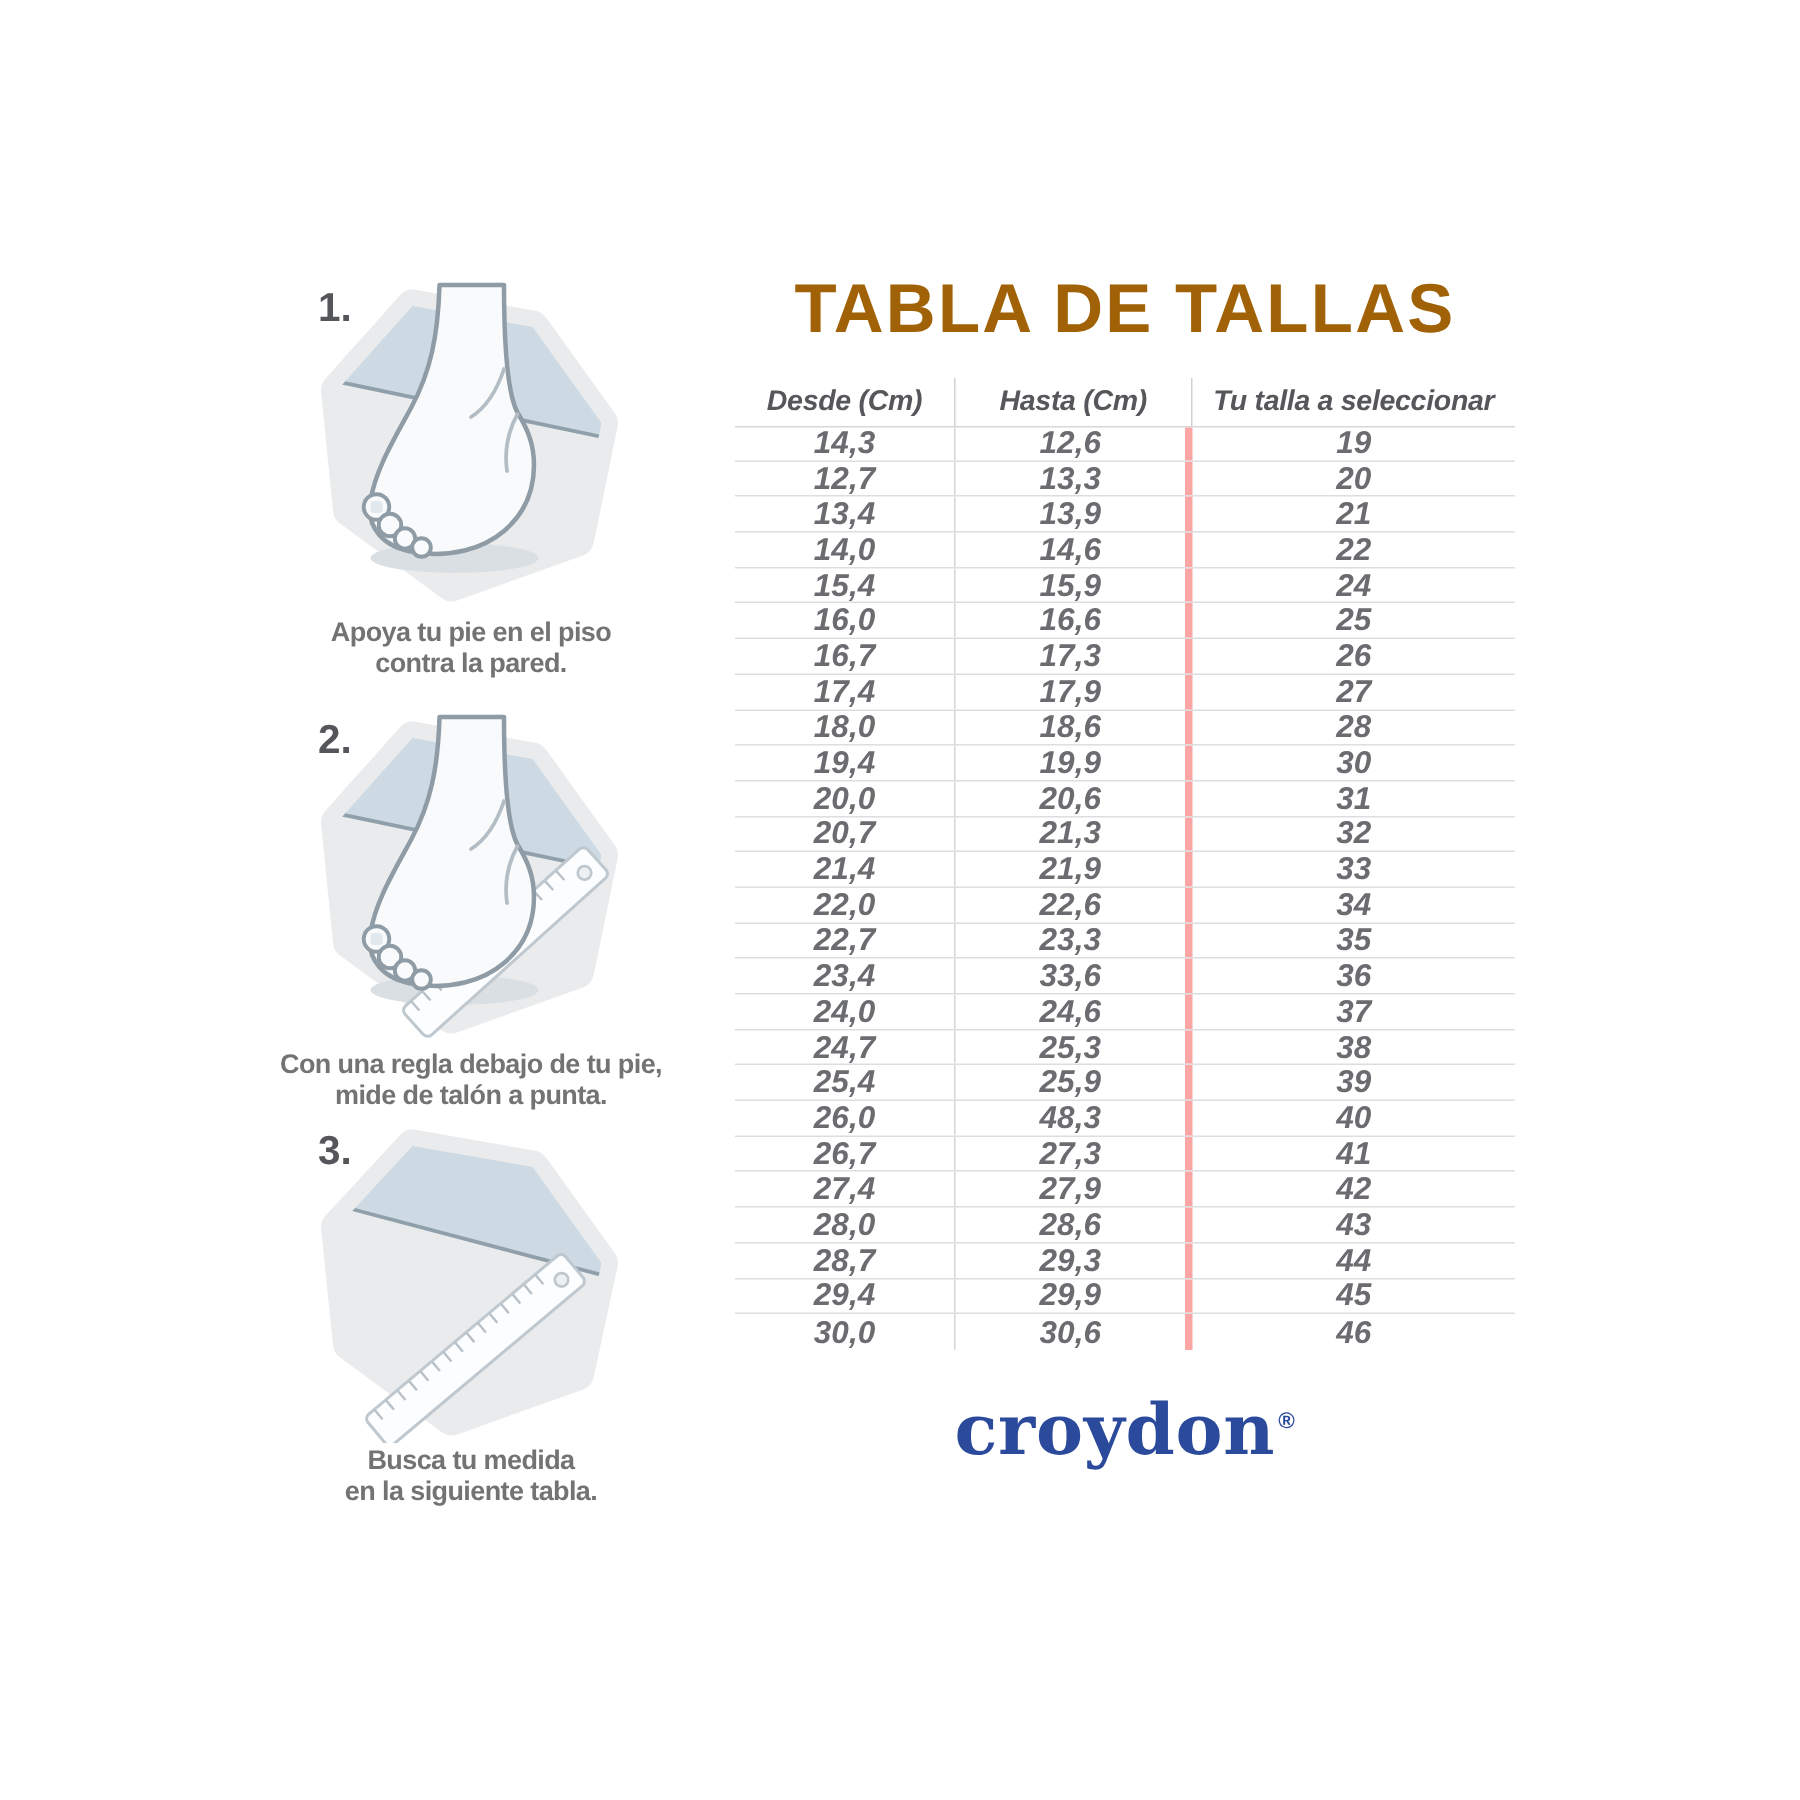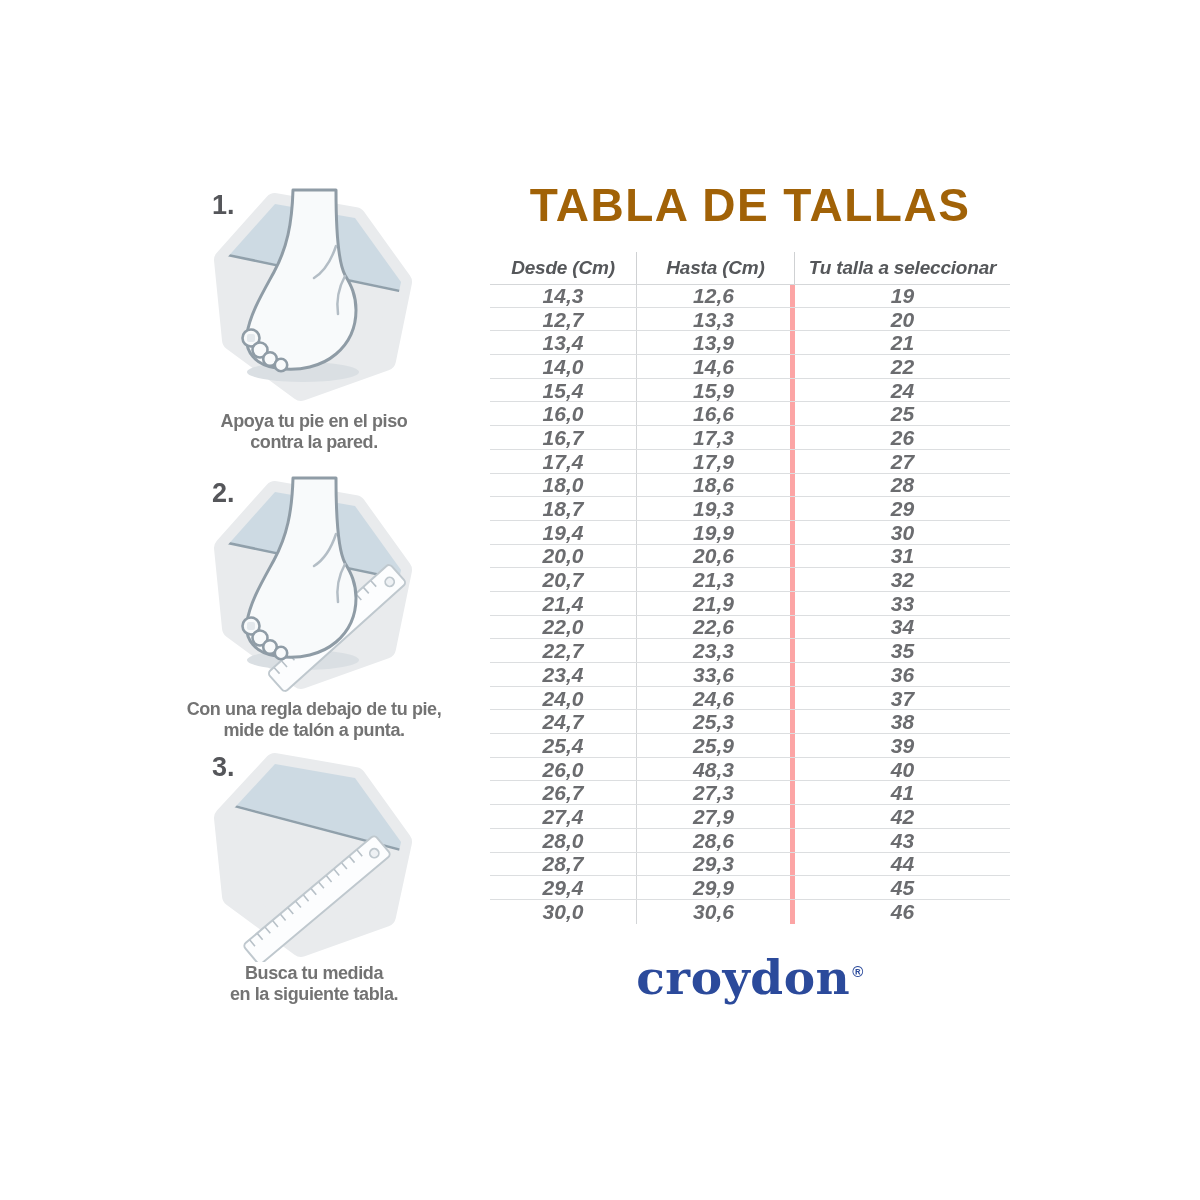--- a/index.html
+++ b/index.html
@@ -185,25 +185,20 @@
             <div class="td c1">17,4</div>
             <div class="td c2">17,9</div>
             <div class="td c3">27</div>
           </div>
           <div class="trow">
             <div class="td c1">18,0</div>
             <div class="td c2">18,6</div>
             <div class="td c3">28</div>
           </div>
           <div class="trow">
-            <div class="td c1">18,7</div>
-            <div class="td c2">19,3</div>
-            <div class="td c3">29</div>
-          </div>
-          <div class="trow">
             <div class="td c1">19,4</div>
             <div class="td c2">19,9</div>
             <div class="td c3">30</div>
           </div>
           <div class="trow">
             <div class="td c1">20,0</div>
             <div class="td c2">20,6</div>
             <div class="td c3">31</div>
           </div>
           <div class="trow">

